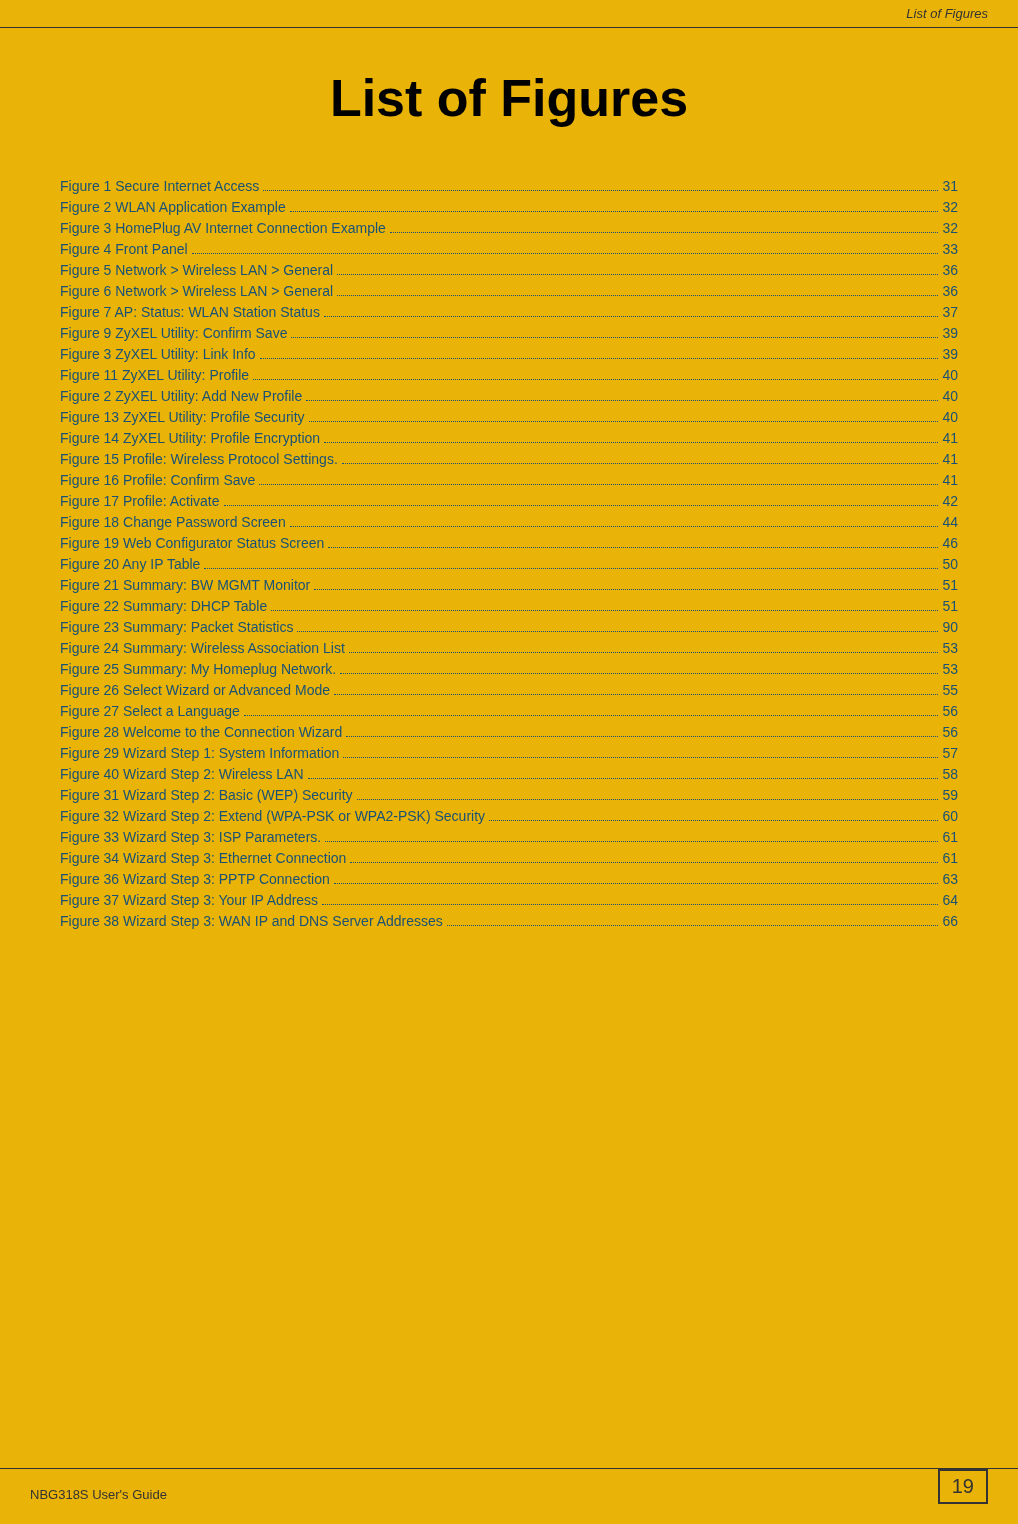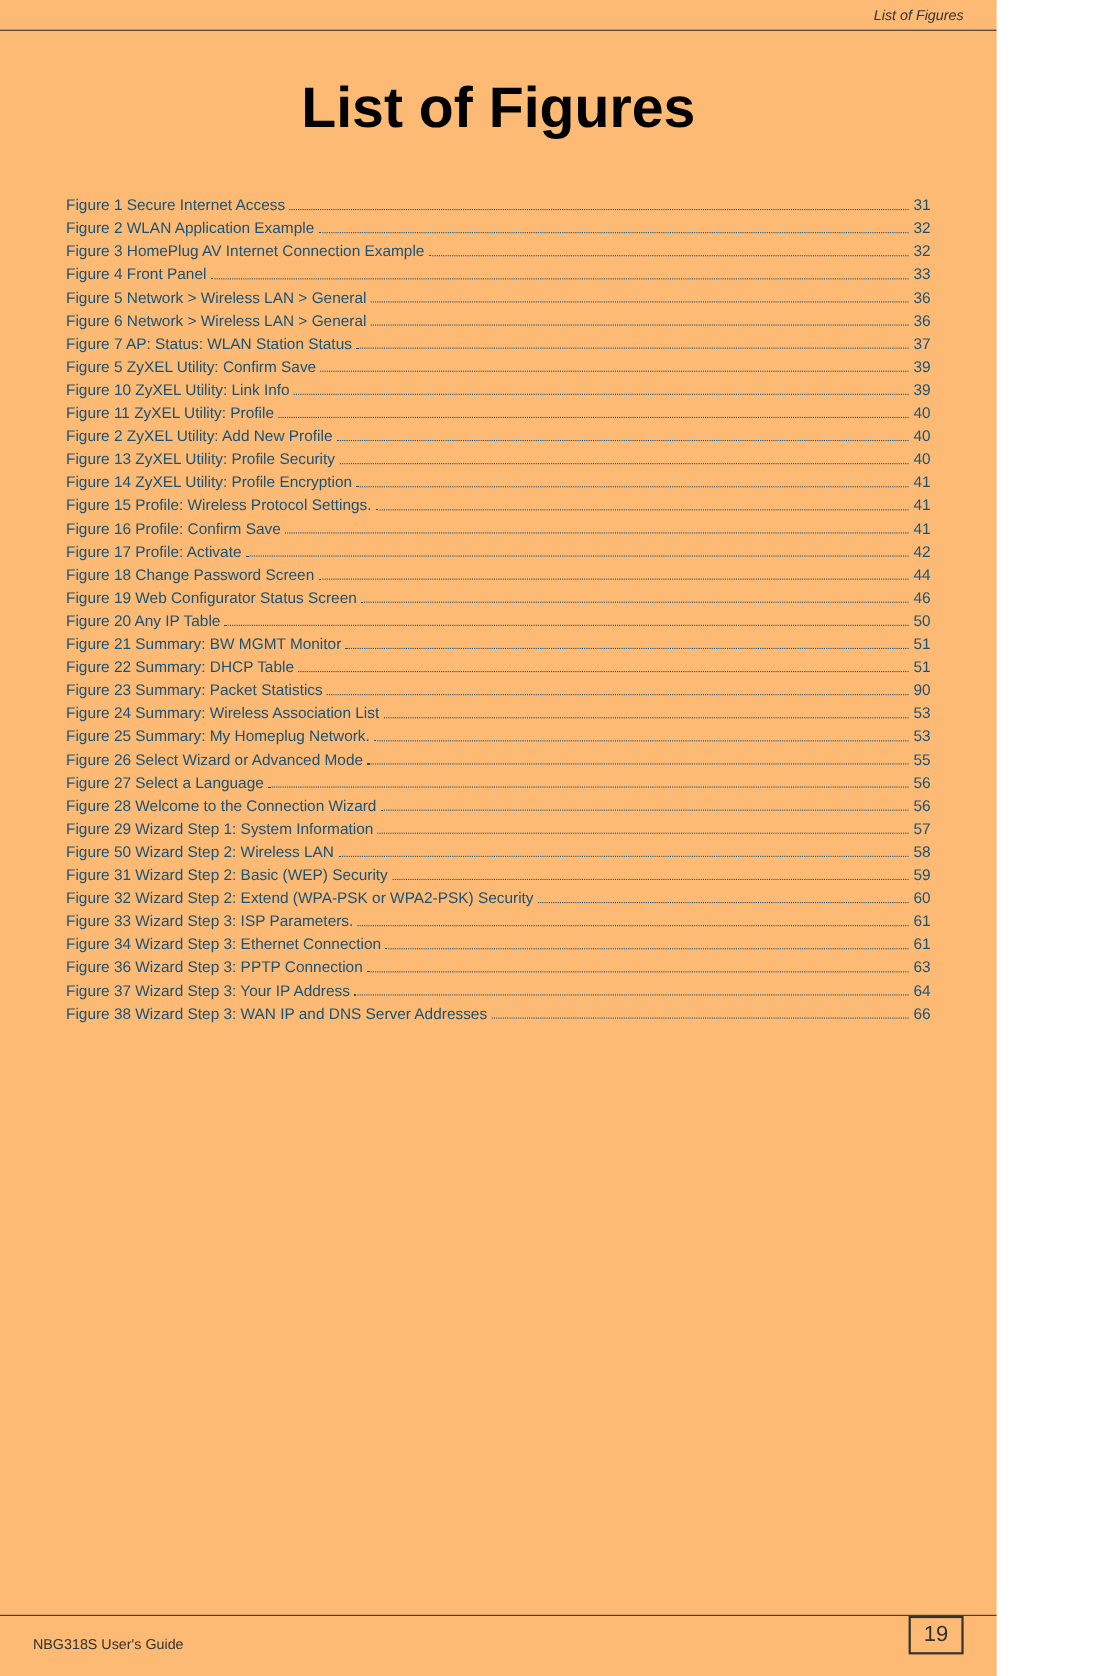--- a/index.html
+++ b/index.html
@@ -8,23 +8,23 @@
       box-sizing: border-box;
     }
     body {
       font-family: Arial, Helvetica, sans-serif;
       background: #ffffff;
       width: 1018px;
       min-height: 1524px;
       position: relative;
     }
     .page-container {
-      width: 906px;
+      width: 1018px;
       min-height: 1524px;
-      background: #fdba74;
+      background: #eab308;
       position: relative;
       padding: 0;
     }
     .header-bar {
       display: flex;
       justify-content: flex-end;
       align-items: center;
       padding: 6px 30px 6px 30px;
       border-bottom: 1px solid #333;
       margin-bottom: 0;
@@ -135,26 +135,26 @@
           <span class="toc-item-text">Figure 6 Network &gt; Wireless LAN &gt; General</span>
           <span class="toc-dots"></span>
           <span class="toc-page">36</span>
         </li>
         <li class="toc-item">
           <span class="toc-item-text">Figure 7 AP: Status: WLAN Station Status</span>
           <span class="toc-dots"></span>
           <span class="toc-page">37</span>
         </li>
         <li class="toc-item">
-          <span class="toc-item-text">Figure 5 ZyXEL Utility: Confirm Save</span>
+          <span class="toc-item-text">Figure 9 ZyXEL Utility: Confirm Save</span>
           <span class="toc-dots"></span>
           <span class="toc-page">39</span>
         </li>
         <li class="toc-item">
-          <span class="toc-item-text">Figure 10 ZyXEL Utility: Link Info</span>
+          <span class="toc-item-text">Figure 3 ZyXEL Utility: Link Info</span>
           <span class="toc-dots"></span>
           <span class="toc-page">39</span>
         </li>
         <li class="toc-item">
           <span class="toc-item-text">Figure 11 ZyXEL Utility: Profile</span>
           <span class="toc-dots"></span>
           <span class="toc-page">40</span>
         </li>
         <li class="toc-item">
           <span class="toc-item-text">Figure 2 ZyXEL Utility: Add New Profile</span>
@@ -240,21 +240,21 @@
           <span class="toc-item-text">Figure 28 Welcome to the Connection Wizard</span>
           <span class="toc-dots"></span>
           <span class="toc-page">56</span>
         </li>
         <li class="toc-item">
           <span class="toc-item-text">Figure 29 Wizard Step 1: System Information</span>
           <span class="toc-dots"></span>
           <span class="toc-page">57</span>
         </li>
         <li class="toc-item">
-          <span class="toc-item-text">Figure 50 Wizard Step 2: Wireless LAN</span>
+          <span class="toc-item-text">Figure 40 Wizard Step 2: Wireless LAN</span>
           <span class="toc-dots"></span>
           <span class="toc-page">58</span>
         </li>
         <li class="toc-item">
           <span class="toc-item-text">Figure 31 Wizard Step 2: Basic (WEP) Security</span>
           <span class="toc-dots"></span>
           <span class="toc-page">59</span>
         </li>
         <li class="toc-item">
           <span class="toc-item-text">Figure 32 Wizard Step 2: Extend (WPA-PSK or WPA2-PSK) Security</span>

